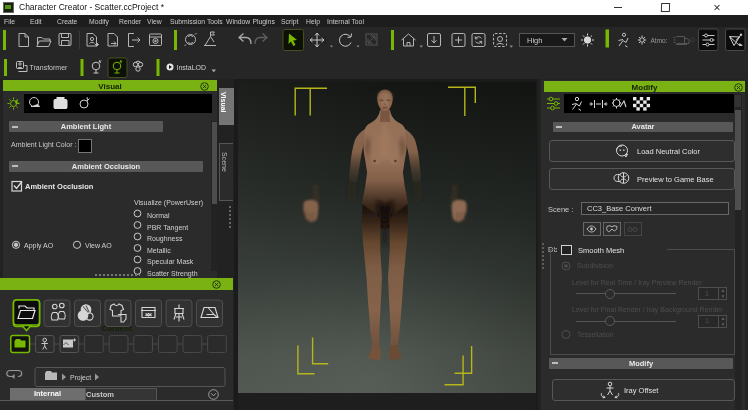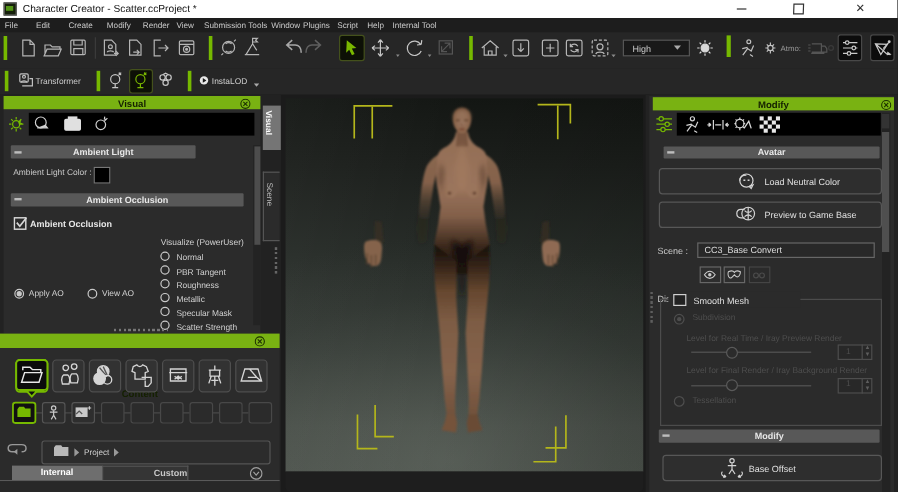--- a/index.html
+++ b/index.html
@@ -424,21 +424,21 @@
 <rect x="35" y="77.5" width="190" height="19" rx="2" fill="#2c2c2c" stroke="#555"></rect>
 <path d="M45 83l1.5-2h4.5l1 1.5h5v7.5h-12z" fill="#b9b9b9" stroke="none"></path>
 <path d="M62 83.5l4 3.5-4 3.5z" fill="#999" stroke="none"></path>
 <path d="M95 83.5l4 3.5-4 3.5z" fill="#999" stroke="none"></path>
 </g>
 </svg>
 <div class="abs" style="left:70px;top:373.5px;font-size:6.8px;color:#d0d0d0;">Project</div>
 
 <div class="abs" style="left:0px;top:399.5px;width:233px;height:1px;background:#5a5a5a;"></div>
 <div class="abs" style="left:10px;top:388px;width:75px;height:12px;background:#6e6e6e;color:#fff;font-size:7.5px;font-weight:bold;text-align:center;line-height:12px;">Internal</div>
-<div class="abs" style="left:85px;top:388px;width:72px;height:11.5px;background:#353535;border:1px solid #555;border-bottom:none;box-sizing:border-box;color:#c9c9c9;font-size:7.5px;font-weight:bold;text-align:right;line-height:11px;">Custom</div>
+<div class="abs" style="left:85px;top:388px;width:72px;height:11.5px;background:#353535;border:1px solid #555;border-bottom:none;box-sizing:border-box;color:#c9c9c9;font-size:7.5px;font-weight:bold;text-align:left;line-height:11px;">Custom</div>
 <svg class="abs" style="left:208px;top:389px" width="11" height="11" viewBox="0 0 11 11">
     <circle cx="5.5" cy="5.5" r="4.8" fill="none" stroke="#a0a0a0" stroke-width="1"></circle>
     <path d="M3.2 4.3l2.3 2.6 2.3-2.6" fill="none" stroke="#a0a0a0" stroke-width="1"></path>
   </svg>
 <div class="abs" style="left:0;top:400.5px;width:233px;height:9.5px;background:#282828;"></div>
 
 <div class="abs" id="rightdock" style="left:538px;top:79px;width:210px;height:331px;background:#222;"></div>
 <div class="abs" style="left:541px;top:80px;width:204px;height:330px;background:#2b2b2b;"></div>
 <div class="abs green" style="left:544px;top:81px;width:201px;height:11px;"></div>
 <div class="abs" style="left:544px;top:82.5px;width:201px;text-align:center;font-size:8px;font-weight:bold;color:#142000;">Modify</div>
@@ -555,19 +555,19 @@
 
 <div class="sbar" style="left:549px;top:357.5px;width:184px;height:11px;line-height:11px;"><span class="mins" style="top:4.5px"></span>Modify</div>
 <div class="abs" style="left:552px;top:379px;width:183px;height:21.5px;background:#2e2e2e;border:1px solid #575757;border-radius:3px;box-sizing:border-box;"></div>
 <svg class="abs" style="left:598px;top:381px" width="24" height="18" viewBox="0 0 24 18">
     <g fill="none" stroke="#d5d5d5" stroke-width="1">
       <circle cx="12" cy="3" r="1.8"></circle>
       <path d="M12 5v5 M8.5 7h7 M12 10l-2.5 4 M12 10l2.5 4"></path>
       <path d="M4 12c-2 2 0 4 3 4.5 M7 16.5l-2.3.3 M7 16.5l-1.5-1.8 M20 12c2 2 0 4-3 4.5 M17 16.5l2.3.3 M17 16.5l1.5-1.8"></path>
     </g>
   </svg>
-<div class="abs" style="left:624px;top:385.5px;font-size:7.5px;color:#e0e0e0;">Base Offset</div>
+<div class="abs" style="left:624px;top:385.5px;font-size:7.5px;color:#e0e0e0;">Iray Offset</div>
 
 <div class="abs" style="left:734.5px;top:94px;width:7px;height:316px;background:#232323;"></div>
 <div class="abs" style="left:735px;top:95px;width:6px;height:12px;background:#333;"></div>
 <div class="abs" style="left:735px;top:110px;width:6px;height:100px;background:#4f4f4f;"></div>
 <div class="abs" style="left:745px;top:79px;width:3px;height:331px;background:#222;"></div>
 <div class="abs" style="left:542px;top:243px;width:2px;height:26px;background-image:repeating-linear-gradient(180deg,#5e5e5e 0,#5e5e5e 2px,transparent 2px,transparent 4px);"></div>
 
 </body></html>

